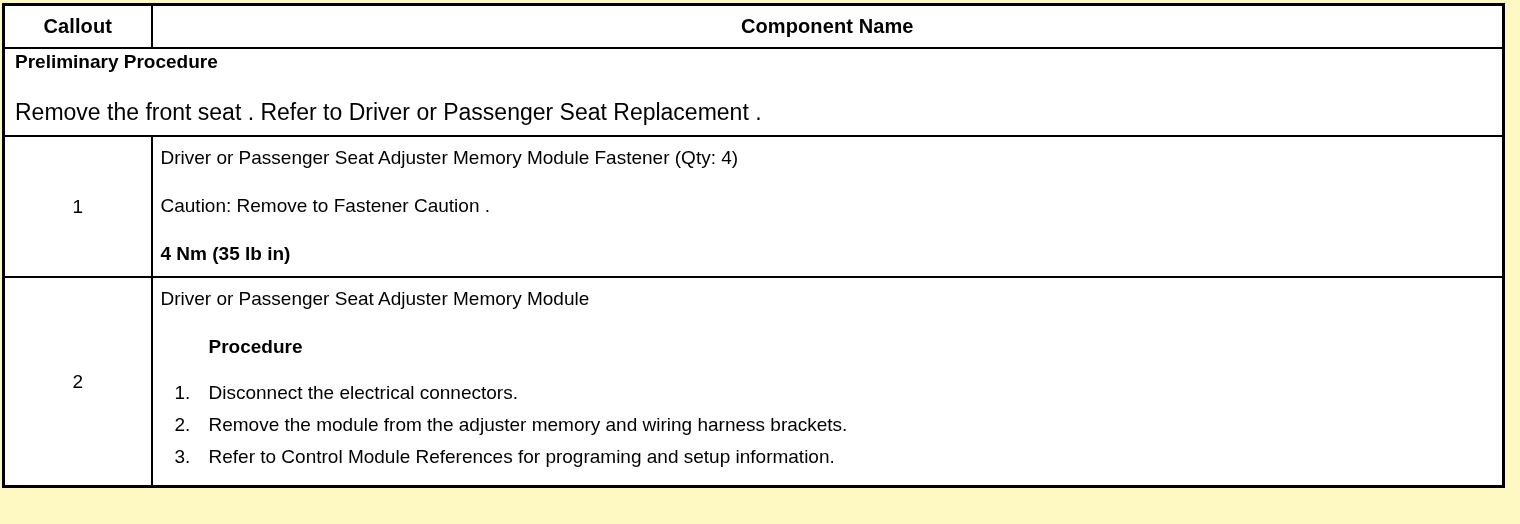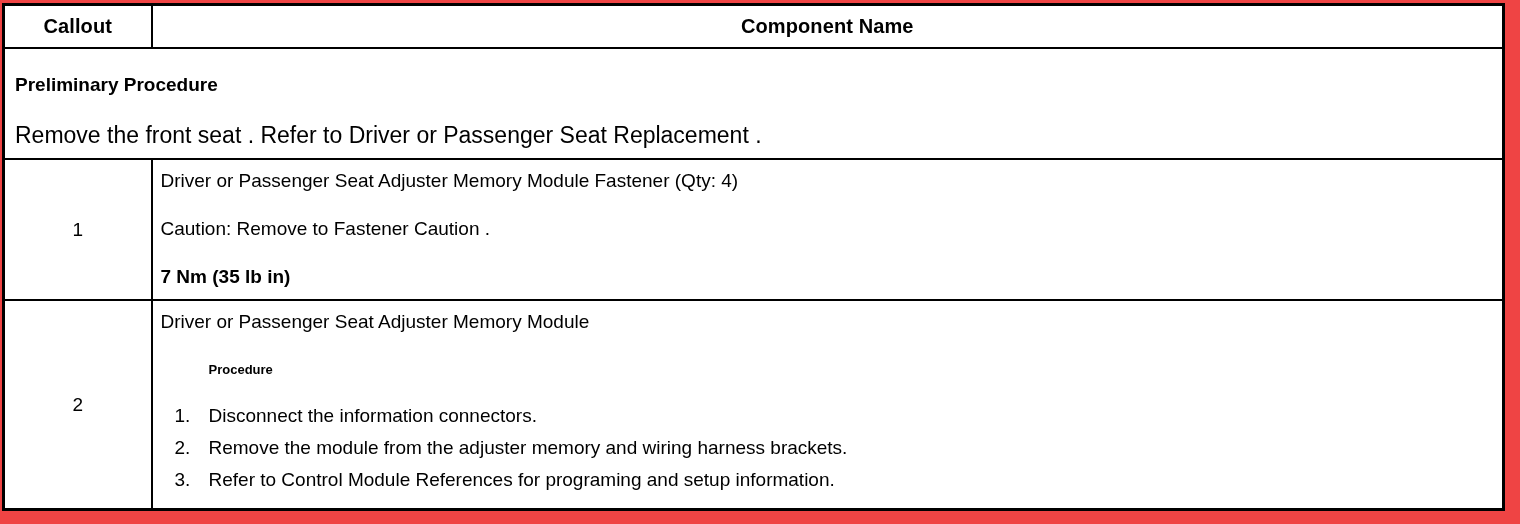--- a/index.html
+++ b/index.html
@@ -12,21 +12,21 @@
     height: 524px;
     font-family: "Liberation Sans", sans-serif;
     color: #000000;
     overflow: hidden;
   }
 
   .sheet {
     position: relative;
     width: 1520px;
     height: 524px;
-    background: #ef4444;
+    background: #fef9c3;
   }
 
   table.svc-table {
     position: absolute;
     left: 2px;
     top: 3px;
     width: 1503px;
     border-collapse: collapse;
     table-layout: fixed;
     background: #ffffff;
@@ -66,21 +66,21 @@
 
   td.body-cell {
     vertical-align: top;
     padding: 10px 8px 12px 8px;
     font-size: 19px;
     line-height: 21px;
   }
 
   td.span-cell {
     vertical-align: top;
-    padding: 25px 8px 12px 10px;
+    padding: 2px 8px 12px 10px;
     font-size: 19px;
     line-height: 21px;
   }
 
   .line {
     margin: 0 0 0 0;
     white-space: nowrap;
   }
 
   .gap-lg { height: 30px; }
@@ -95,21 +95,21 @@
     line-height: 21px;
   }
 
   .prelim-text {
     font-size: 23px;
     line-height: 21px;
   }
 
   .proc-heading {
     font-weight: bold;
-    font-size: 13px;
+    font-size: 19px;
     line-height: 21px;
     padding-left: 48px;
   }
 
   ol.steps {
     margin: 0;
     padding: 0 0 0 0;
     list-style: none;
   }
   ol.steps li {
@@ -159,34 +159,34 @@
 
       <tr>
         <td class="callout-cell">1</td>
         <td class="body-cell">
           <div class="line">Driver or Passenger Seat Adjuster Memory Module Fastener (Qty: 4)</div>
           <div class="gap-md"></div>
           <div class="caution-line">
             <span class="b">Caution:</span><span> Remove to Fastener Caution .</span>
           </div>
           <div class="gap-md"></div>
-          <div class="torque-line">7 Nm (35 lb in)</div>
+          <div class="torque-line">4 Nm (35 lb in)</div>
         </td>
       </tr>
 
       <tr>
         <td class="callout-cell">2</td>
         <td class="body-cell">
           <div class="line">Driver or Passenger Seat Adjuster Memory Module</div>
           <div class="gap-md"></div>
           <div class="proc-heading">Procedure</div>
           <div class="gap-sm"></div>
           <ol class="steps">
             <li>
-              <span class="num">1.</span><span>Disconnect the information connectors.</span>
+              <span class="num">1.</span><span>Disconnect the electrical connectors.</span>
             </li>
             <li>
               <span class="num">2.</span><span>Remove the module from the adjuster memory and wiring harness brackets.</span>
             </li>
             <li>
               <span class="num">3.</span><span>Refer to Control Module References for programing and setup information.</span>
             </li>
           </ol>
         </td>
       </tr>

